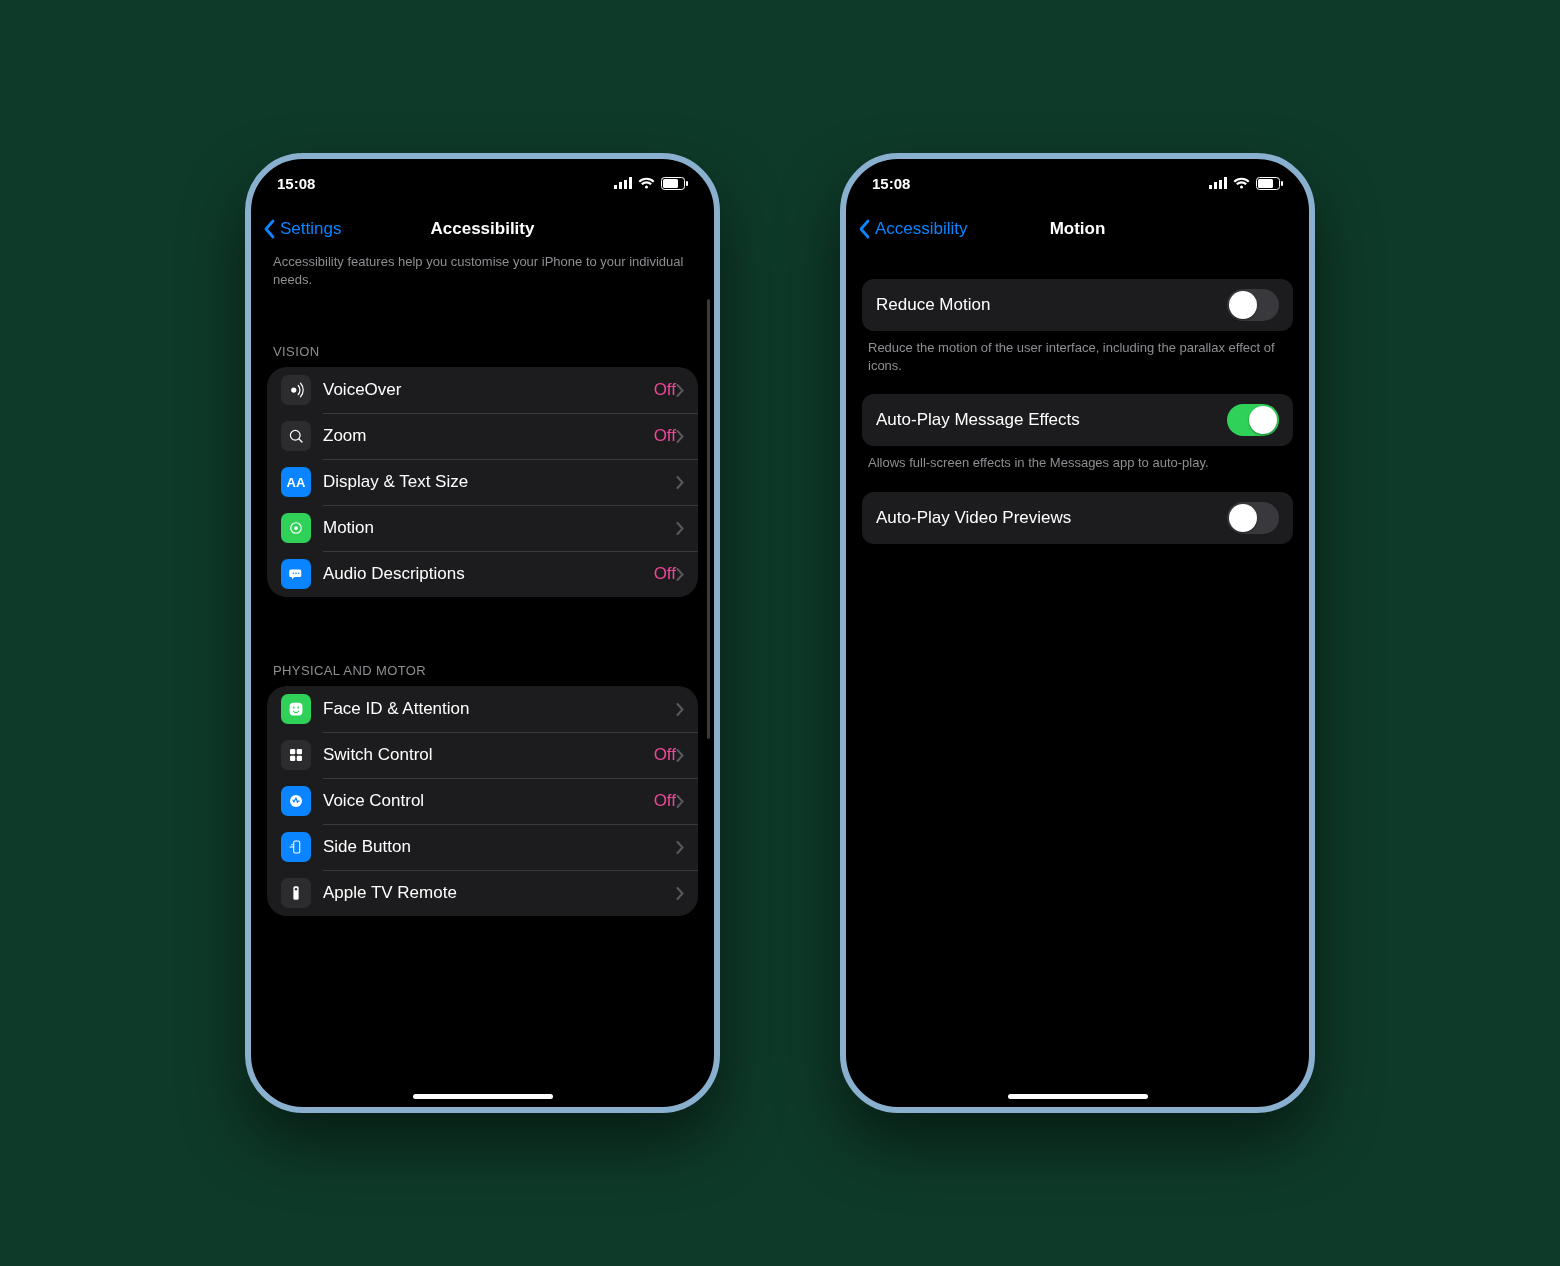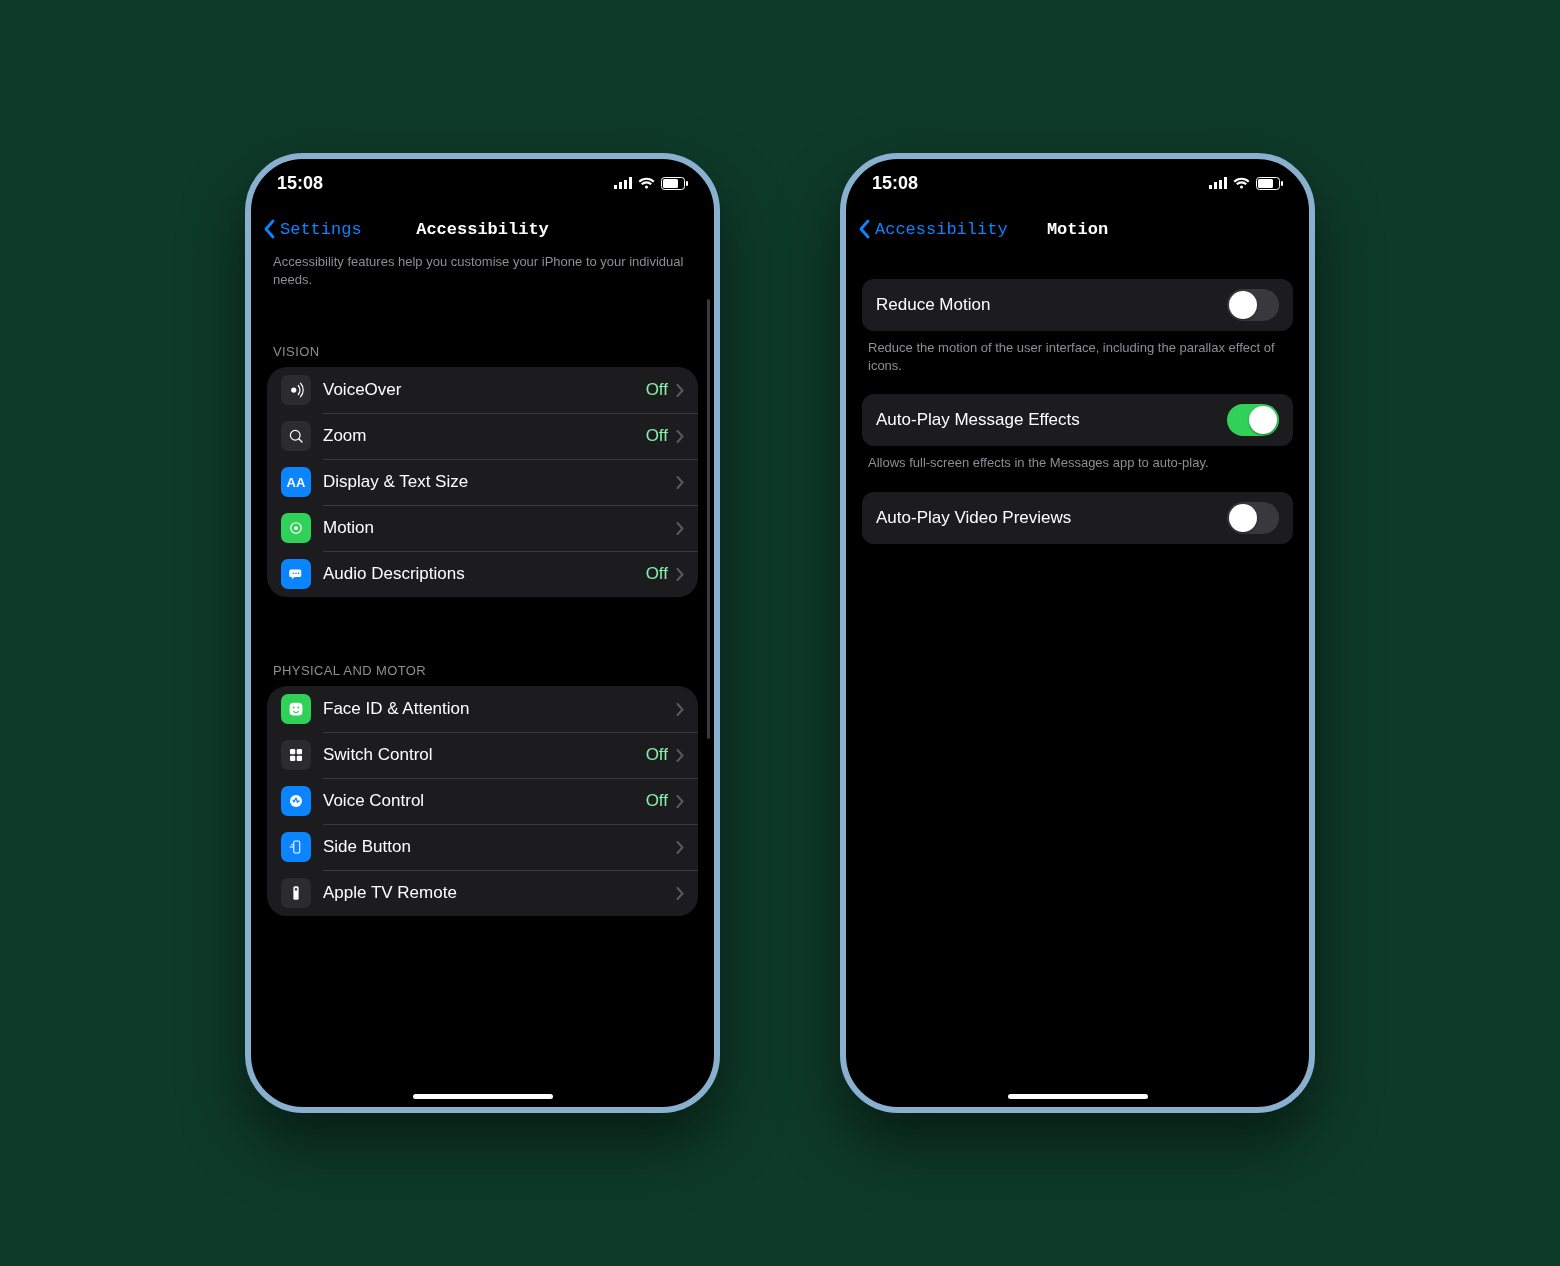--- a/index.html
+++ b/index.html
@@ -1,34 +1,34 @@
 <!DOCTYPE html>
 <html><head>
   <meta charset="utf-8">
   <style>
     * { margin:0; padding:0; box-sizing:border-box; -webkit-font-smoothing:antialiased; }
     body { background:#0e3a29; width:1560px; height:1266px; font-family:-apple-system,Helvetica,Arial,sans-serif; display:flex; justify-content:center; align-items:center; gap:120px;}
     .phone { width:475px; height:960px; background:#000; border-radius:58px; border:6px solid #8ab0d0; position:relative; overflow:hidden; box-shadow:0 30px 60px rgba(0,0,0,.5);}
     .notch { position:absolute; top:0; left:50%; transform:translateX(-50%); width:160px; height:30px; background:#000; border-radius:0 0 20px 20px; z-index:5;}
-    .statusbar { display:flex; justify-content:space-between; align-items:center; height:48px; padding:0 26px; color:#fff; font-size:18px; font-weight:600;}
+    .statusbar { display:flex; justify-content:space-between; align-items:center; height:48px; padding:0 26px; color:#fff; font-size:15px; font-weight:600;}
     .stat-icons { display:flex; align-items:center; gap:6px;}
     .sig svg, .wifi svg, .batt svg { display:block;}
-    .navbar { display:flex; align-items:center; height:44px; position:relative;font-family:Liberation Mono, monospace;}
+    .navbar { display:flex; align-items:center; height:44px; position:relative;}
     .back { display:flex; align-items:center; color:#0a84ff; font-size:17px; padding-left:12px;}
     .back svg { width:12px; height:20px; margin-right:5px;}
     .navtitle { position:absolute; left:0; right:0; text-align:center; color:#fff; font-size:17px; font-weight:600; pointer-events:none;}
     .content { height:calc(100% - 48px - 44px - 20px); overflow:hidden; padding:0 16px;}
     .desc { color:#8e8e93; font-size:13px; line-height:1.35; padding:2px 6px 18px 6px;}
     .sect-header { color:#8e8e93; font-size:13px; letter-spacing:.4px; padding:6px 6px 8px 6px;margin-top:32px;}
     .group { background:#1c1c1e; border-radius:20px; overflow:hidden;}
     .row { display:flex; align-items:center; height:46px; padding:0 14px; position:relative; color:#fff;}
     .row+.row::before { content:''; position:absolute; left:56px; right:0; top:0; height:.5px; background:#3a3a3c;}
     .iconbox { width:30px; height:30px; border-radius:7px; display:flex; align-items:center; justify-content:center; flex:0 0 30px; margin-right:12px; font-size:15px; color:#fff;}
     .row-label { flex:1; font-size:17px; color:#fff;}
-    .row-val { color:#86efac; font-size:17px; margin-right:8px;}
+    .row-val { color:#ec4899; font-size:17px; margin-right:0;}
     .chev { color:#5a5a5e;}
     .chev svg{ width:8px; height:13px; display:block;}
     .spacer { height:28px;}
     .homebar { position:absolute; bottom:8px; left:50%; transform:translateX(-50%); width:140px; height:5px; background:#fff; border-radius:3px;}
     .scrollhint { position:absolute; right:4px; top:140px; width:3px; height:440px; background:#3a3a3c; border-radius:2px;}
     .trow { display:flex; align-items:center; height:52px; padding:0 14px; color:#fff; background:#1c1c1e; border-radius:12px;justify-content:flex-end;}
     .trow .row-label { font-size:17px;}
     .toggle { width:52px; height:32px; border-radius:16px; position:relative; flex:0 0 52px;}
     .toggle .knob{ width:28px; height:28px; background:#fff; border-radius:50%; position:absolute; top:2px; box-shadow:0 1px 2px rgba(0,0,0,.4);}
     .toggle.off{ background:#39393d;} .toggle.off .knob{ left:2px;}

